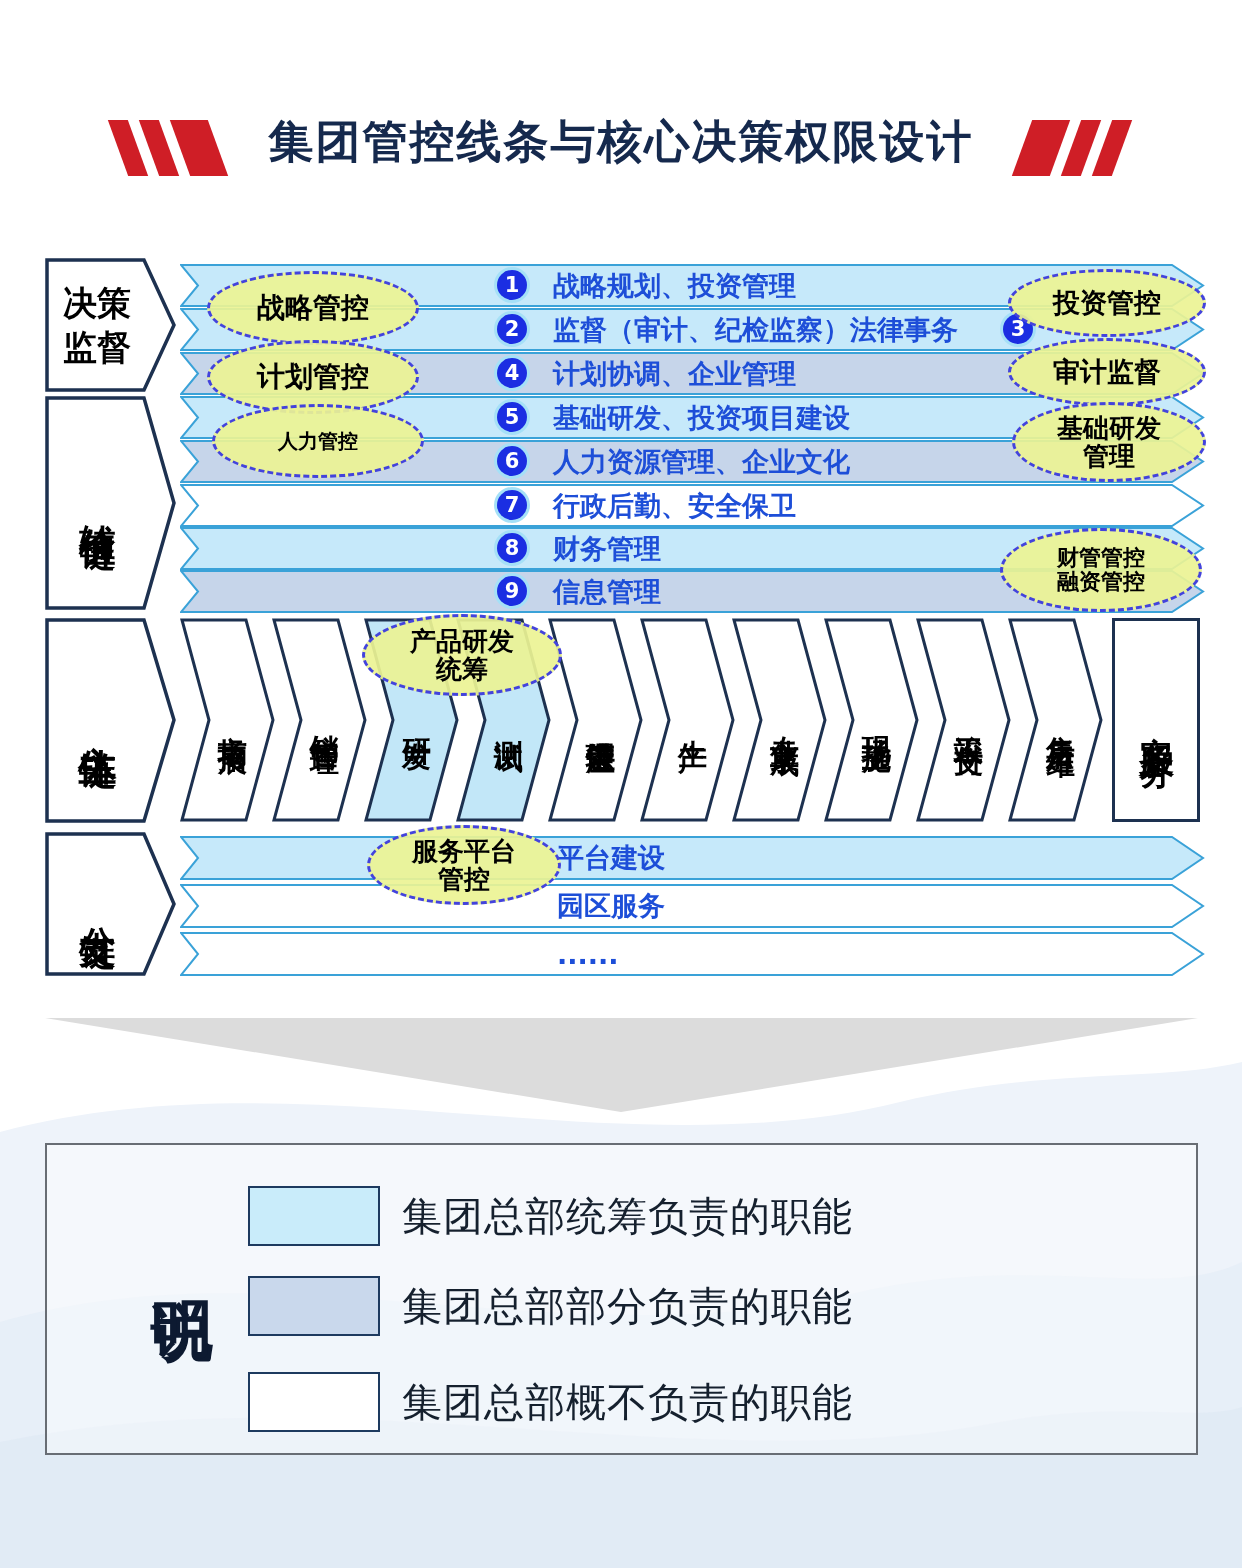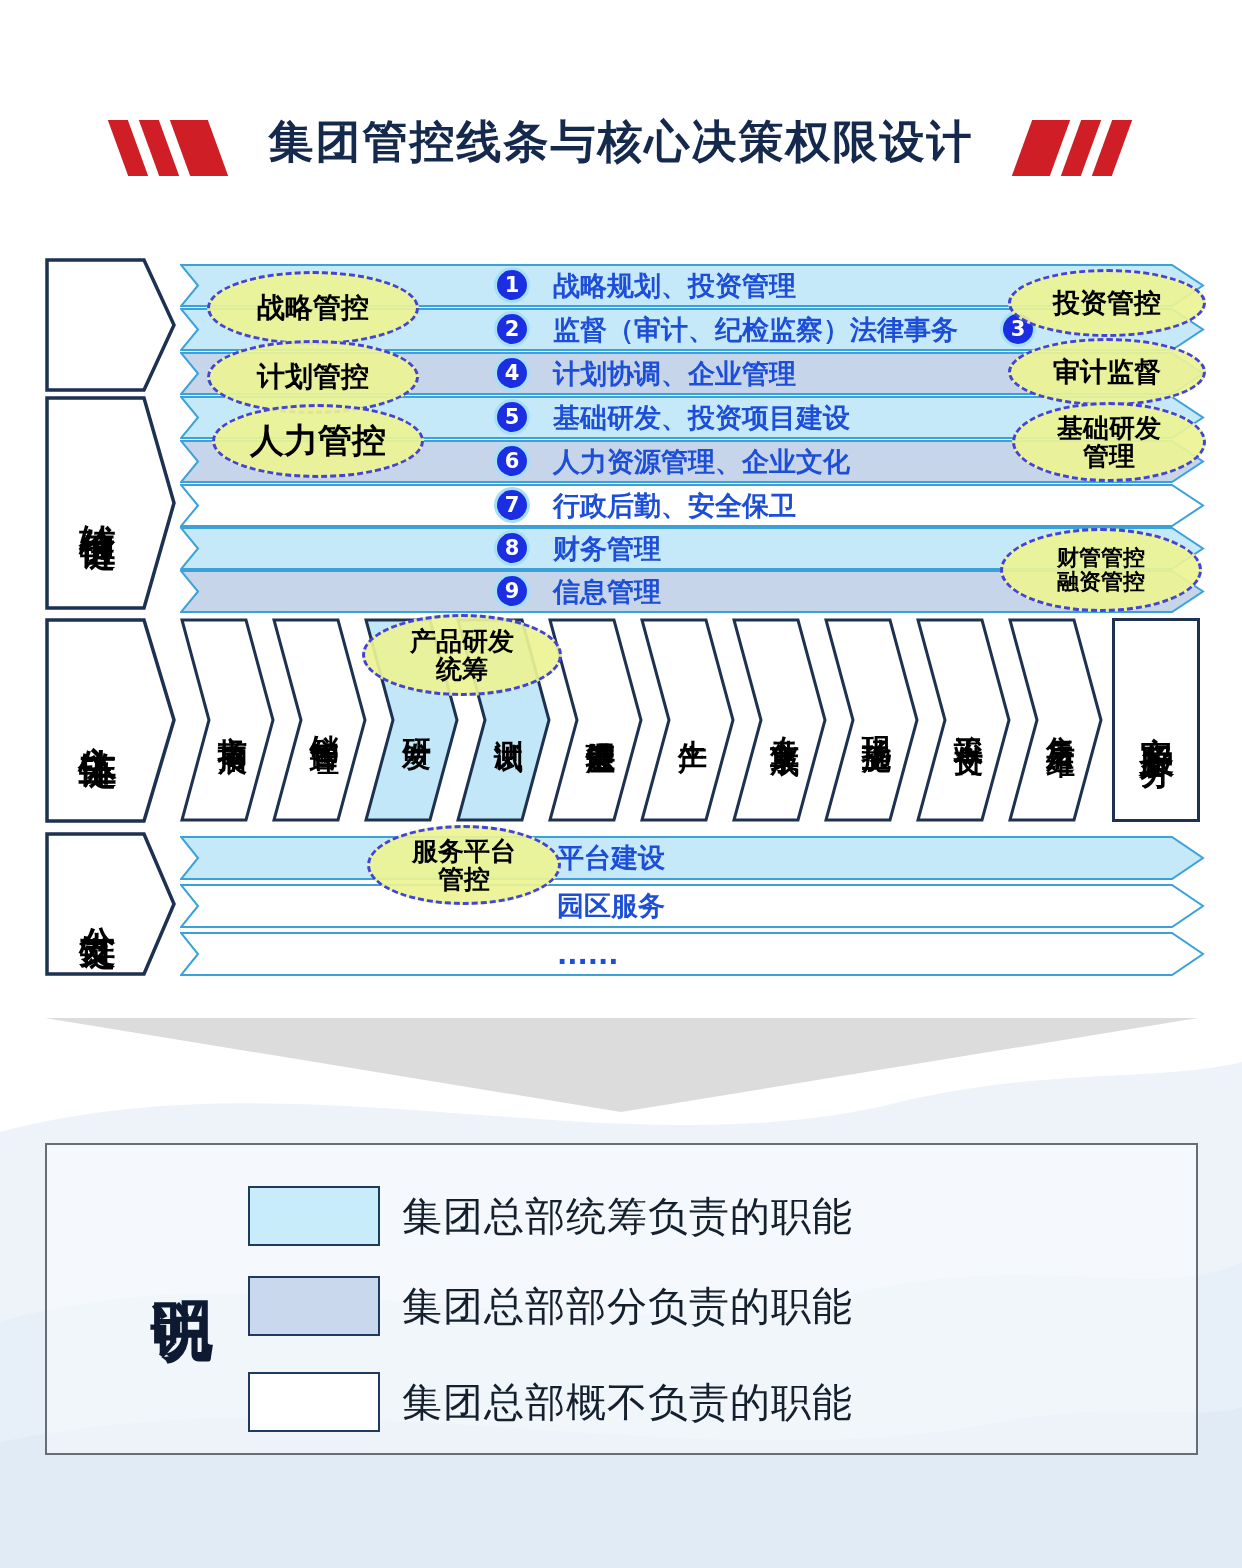--- a/index.html
+++ b/index.html
@@ -83,20 +83,24 @@
 <div class="abs stripes" style="left:1022px;top:120px;">
   <div class="stripe lean-fwd" style="width:38px;"></div>
   <div class="stripe lean-fwd" style="width:20px;"></div>
   <div class="stripe lean-fwd" style="width:20px;"></div>
 </div>
 
 <div class="abs" style="left:45px;top:258px;width:132px;height:134px;">
   <svg width="132" height="134" viewBox="0 0 132 134">
       <polygon points="2,2 99,2 129,67 99,132 2,132" fill="#ffffff" stroke="#1d3150" stroke-width="3.5"></polygon>
     </svg>
+  <div class="abs side-label-text" style="font-size:34px;line-height:1.3;">
+    <div><span>决策</span><br>
+    <span>监督</span></div>
+  </div>
 </div>
 
 <div class="abs" style="left:45px;top:396px;width:132px;height:214px;">
   <svg width="132" height="214" viewBox="0 0 132 214">
       <polygon points="2,2 99,2 129,107 99,212 2,212" fill="#ffffff" stroke="#1d3150" stroke-width="3.5"></polygon>
     </svg>
   <div class="abs side-label-text" style="font-size:36px;">
     <span class="vtext">辅价值链</span>
   </div>
 </div>
@@ -183,21 +187,21 @@
   <div class="num" style="left:317px;top:6px;">9</div>
   <div class="rowlabel">信息管理</div>
 </div>
 
 <div class="ell" style="left:207px;top:271px;width:206px;height:68px;font-size:28px;">
   <span>战略管控</span>
 </div>
 <div class="ell" style="left:207px;top:340px;width:206px;height:68px;font-size:28px;">
   <span>计划管控</span>
 </div>
-<div class="ell" style="left:212px;top:404px;width:206px;height:68px;font-size:34px;">
+<div class="ell" style="left:212px;top:404px;width:206px;height:68px;font-size:20px;">
   <span>人力管控</span>
 </div>
 
 <div class="ell" style="left:1008px;top:269px;width:192px;height:62px;font-size:27px;">
   <span>投资管控</span>
 </div>
 <div class="ell" style="left:1008px;top:338px;width:192px;height:62px;font-size:27px;">
   <span>审计监督</span>
 </div>
 <div class="ell" style="left:1012px;top:402px;width:188px;height:74px;font-size:26px;">

